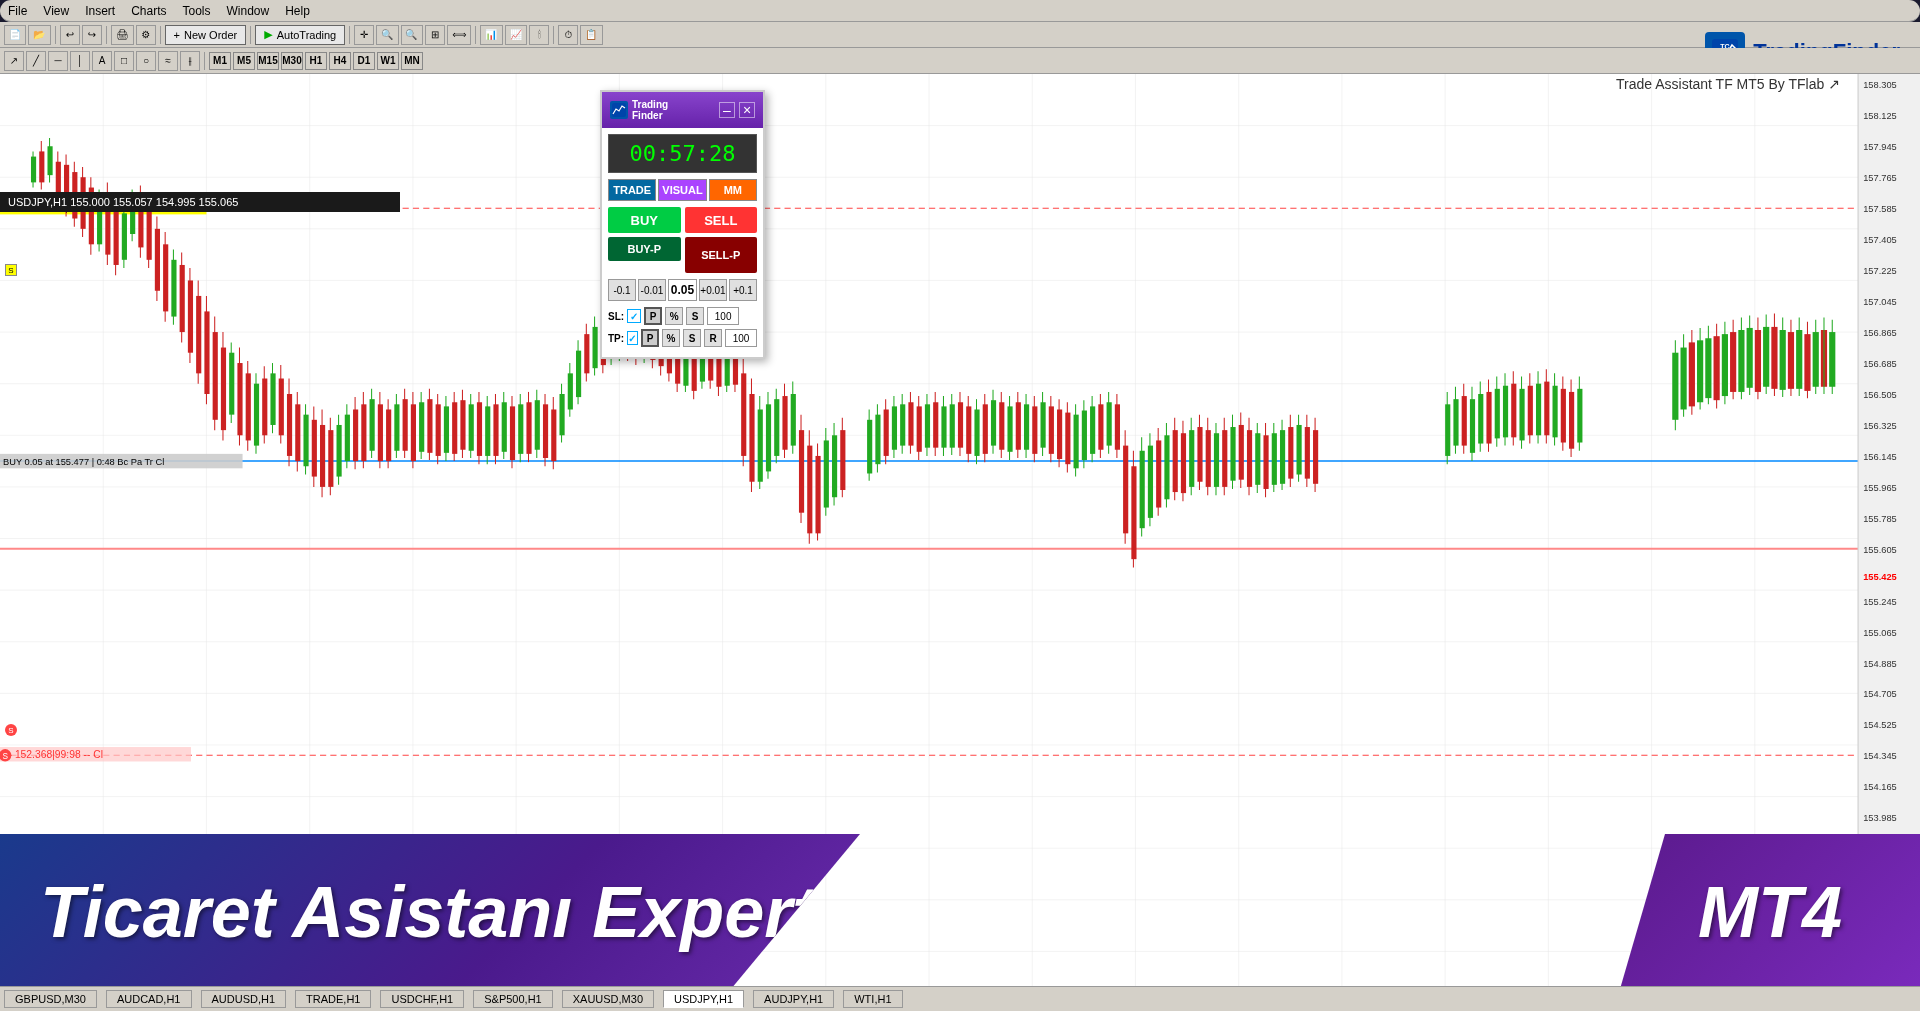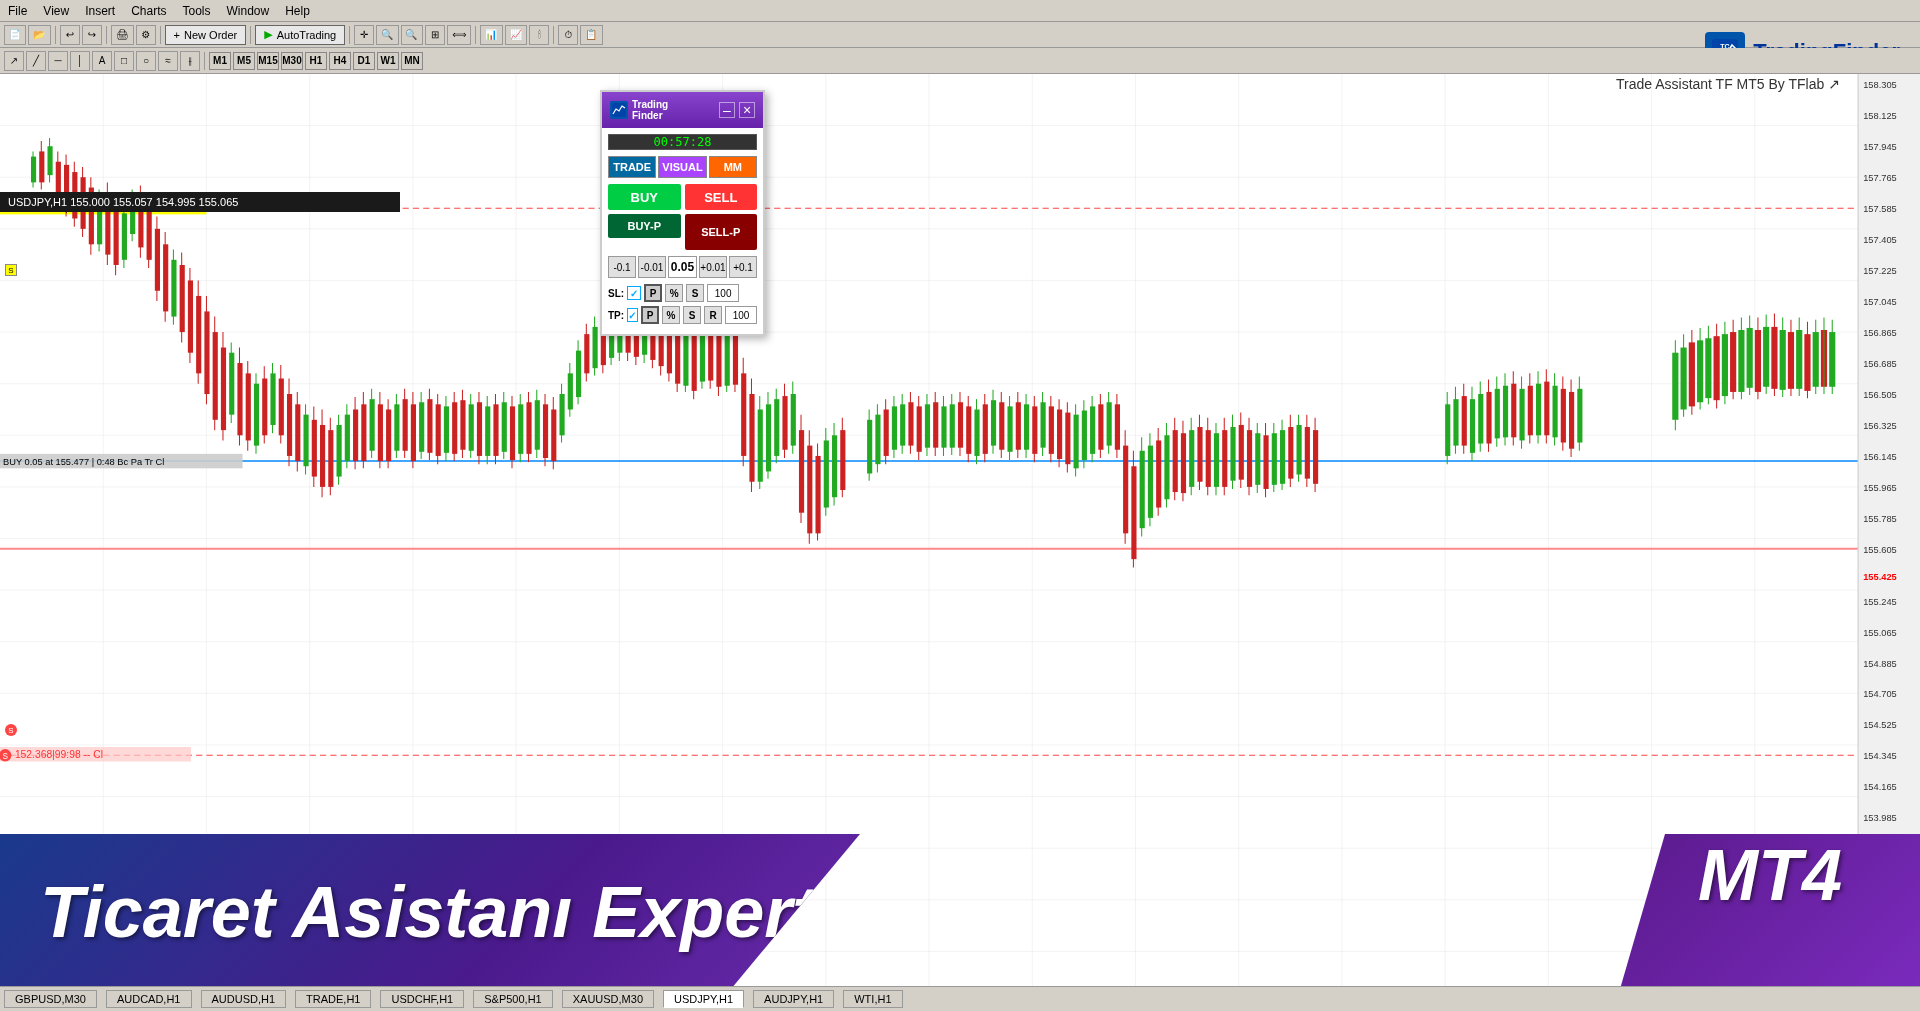--- a/index.html
+++ b/index.html
@@ -1,21 +1,21 @@
 <!DOCTYPE html>
 <html><head>
   <meta charset="utf-8">
   <style>
     * { margin: 0; padding: 0; box-sizing: border-box; }
     body { width: 1920px; height: 1011px; overflow: hidden; background: #1a1a2e; font-family: Arial, sans-serif; position: relative; }
 
     
     .menu-bar {
       width: 100%; height: 22px; background: #d4d0c8; display: flex; align-items: center;
-      border-bottom: 1px solid #999; position: absolute; top: 0; left: 0; z-index: 100;
+      border-bottom: 1px solid #999; position: absolute; top: 0; left: 0; z-index: 100; border-radius: 11px;
     }
     .menu-item {
       padding: 2px 8px; font-size: 12px; color: #000; cursor: pointer;
     }
 
     
     .toolbar {
       width: 100%; height: 26px; background: #d4d0c8; display: flex; align-items: center;
       border-bottom: 1px solid #999; position: absolute; top: 22px; left: 0; z-index: 100;
       padding: 0 4px; gap: 2px;
@@ -66,21 +66,21 @@
       display: flex; align-items: center; padding: 20px 40px; z-index: 50;
     }
     .banner-left-text {
       color: white; font-size: 72px; font-weight: 900; font-style: italic;
       text-shadow: 2px 2px 4px rgba(0,0,0,0.5);
     }
     .banner-right {
       position: absolute; right: 0; bottom: 22px; width: 300px; height: 155px;
       background: linear-gradient(135deg, #5a1a8c 0%, #7a2abc 100%);
       clip-path: polygon(15% 0, 100% 0, 100% 100%, 0 100%);
-      display: flex; justify-content: center; z-index: 50;
+      display: flex; align-items: center; justify-content: center; z-index: 50;
     }
     .banner-right-text {
       color: white; font-size: 72px; font-weight: 900; font-style: italic;
       text-shadow: 2px 2px 4px rgba(0,0,0,0.5);
     }
 
     
     .tf-logo {
       position: absolute; top: 10px; right: 20px; display: flex; align-items: center;
       gap: 8px; z-index: 101;
@@ -132,22 +132,22 @@
       color: white; font-size: 14px; cursor: pointer; width: 16px; height: 16px;
       display: flex; align-items: center; justify-content: center;
       border: 1px solid rgba(255,255,255,0.5);
     }
     .widget-minimize-btn {
       color: white; font-size: 14px; cursor: pointer; width: 16px; height: 16px;
       display: flex; align-items: center; justify-content: center;
       border: 1px solid rgba(255,255,255,0.5); margin-right: 2px;
     }
     .widget-timer {
-      background: #333333; color: #00ff00; font-size: 12px; font-family: monospace;
-      text-align: center; margin: 6px;
+      background: #333333; color: #00ff00; font-size: 22px; font-family: monospace;
+      text-align: center; padding: 6px; margin: 6px;
       border: 1px solid #555;
     }
     .widget-tabs {
       display: flex; gap: 2px; margin: 0 6px 6px;
     }
     .widget-tab {
       flex: 1; height: 22px; font-size: 11px; font-weight: bold;
       cursor: pointer; border: 1px solid #888; display: flex; align-items: center;
       justify-content: center;
     }

